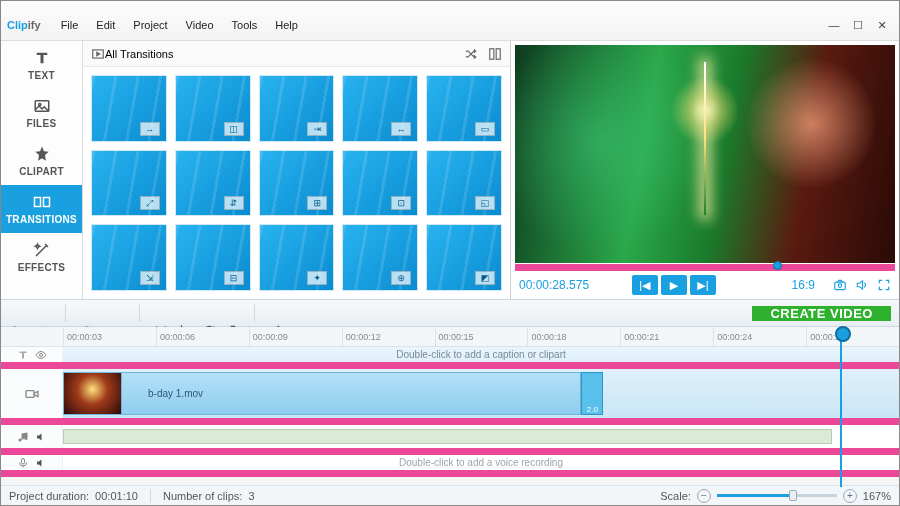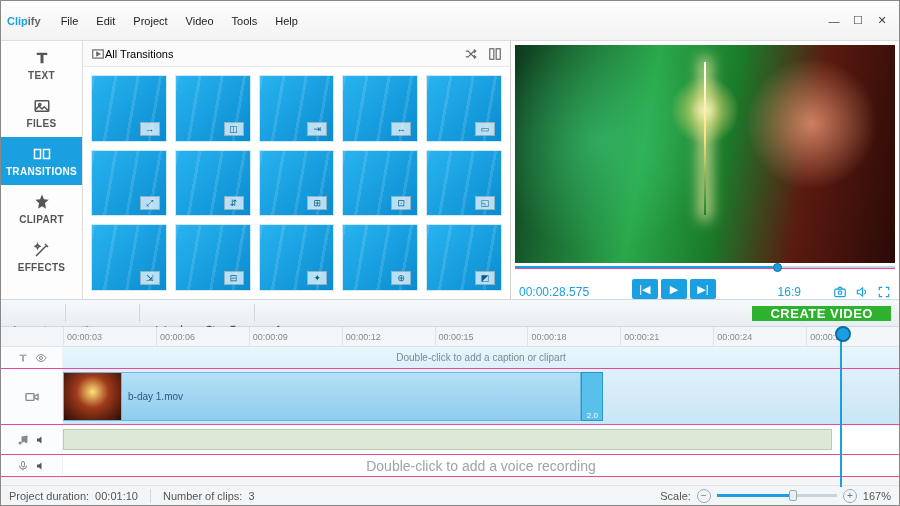--- a/index.html
+++ b/index.html
@@ -1,17 +1,17 @@
 <!DOCTYPE html>
 <html><head>
 <meta charset="utf-8">
 <style>
 * { margin:0; padding:0; box-sizing:border-box; font-family:"Segoe UI",Arial,sans-serif; font-size:11px; }
 body { background:#f5f5f5; width:900px; height:506px; overflow:hidden; border:1px solid #888; display:flex; flex-direction:column; }
-.titlebar { height:40px; background:linear-gradient(#fdfdfd,#f3f3f3); display:flex; align-items:center; padding:0 6px; border-bottom:1px solid #ddd; }
+.titlebar { height:40px; background:linear-gradient(#fdfdfd,#f3f3f3); display:flex; padding:16px 6px; border-bottom:1px solid #ddd; }
 .logo { font-weight:bold; font-size:13px; }
 .logo .a { color:#1aa0e0; } .logo .b { color:#666; }
 .menu { display:flex; gap:2px; margin-left:12px; }
 .menu span { padding:2px 8px; color:#222; cursor:default; }
 .winctrl { margin-left:auto; display:flex; gap:2px; }
 .winctrl div { width:22px; height:16px; display:flex; align-items:center; justify-content:center; font-size:11px; color:#444; }
 
 .upper { display:flex; height:258px; }
 .sidetabs { width:82px; background:#fdfdfd; border-right:1px solid #ddd; display:flex; flex-direction:column; }
 .sidetab { height:48px; display:flex; flex-direction:column; align-items:center; justify-content:center; color:#555; gap:3px; cursor:default; }
@@ -34,57 +34,57 @@
   radial-gradient(circle at 50% 30%, rgba(255,255,200,0.9) 0, rgba(255,230,120,0.5) 6%, transparent 14%),
   radial-gradient(circle at 78% 36%, rgba(255,170,130,0.7) 0, transparent 20%),
   radial-gradient(circle at 22% 44%, rgba(60,200,120,0.55) 0, transparent 35%),
   linear-gradient(100deg,#0e3a1e 0%,#2aa84a 35%,#1a7a2a 55%,#5a1a10 75%,#2a0a06 100%);
 }
 .video .spark { position:absolute; left:50%; top:8%; width:2px; height:70%; background:linear-gradient(#fff,#ffe27a,transparent); transform:translateX(-50%); box-shadow:0 0 14px 5px rgba(255,240,170,0.8); }
 .scrub { height:8px; margin:0 4px; display:flex; align-items:center; }
 .scrub .track { flex:1; height:3px; background:#c8d4dc; position:relative; }
 .scrub .track::before { content:""; position:absolute; left:0; width:68%; height:100%; background:#1aa0e0; }
 .scrub .knob { position:absolute; left:68%; top:-3px; width:9px; height:9px; border-radius:50%; background:#1aa0e0; border:1px solid #0b6ea0; }
-.pctrl { height:28px; display:flex; align-items:flex-end; padding:0 8px; gap:24px; }
+.pctrl { height:28px; display:flex; align-items:center; padding:0 8px; gap:10px; }
 .tcode { color:#1aa0e0; font-size:12px; }
 .pbtns { margin:0 auto; display:flex; gap:3px; }
 .pbtn { width:26px; height:20px; background:#1aa0e0; color:#fff; display:flex; align-items:center; justify-content:center; border-radius:2px; }
 .ratio { color:#1aa0e0; font-size:12px; margin-left:auto; }
 .pic { display:flex; gap:8px; color:#1aa0e0; margin-left:8px; }
 
 .toolbar { height:28px; background:linear-gradient(#f6f9fb,#e8eef2); border-top:1px solid #cfd8de; border-bottom:1px solid #cfd8de; display:flex; align-items:center; padding:0 8px; gap:14px; color:#444; }
 .toolbar .sep { width:1px; height:18px; background:#cfd8de; }
 .toolbar .grp { display:flex; align-items:center; gap:10px;margin-top:36px; }
 .create { margin-left:auto; background:#2eb22e; color:#fff; font-weight:bold; font-size:13px; padding:0 18px; letter-spacing:0.5px; }
 
 .ruler { height:20px; background:#f3f6f8; border-bottom:1px solid #dde4e9; display:flex; position:relative; padding-left:62px; }
 .ruler .tick { flex:1; font-size:9px; color:#888; border-left:1px solid #dde4e9; padding-left:3px; display:flex; align-items:center; }
 .playx { position:absolute; left:calc(62px + (100% - 62px)*0.93); top:0; width:2px; height:160px; background:#1aa0e0; z-index:5; }
 .playx::before { content:""; position:absolute; top:-1px; left:-5px; width:12px; height:12px; background:#1aa0e0; border-radius:50%; border:2px solid #0b6ea0; }
 
 .tracks { background:#fff; position:relative; }
-.track { display:flex; border-bottom:1px solid #ec4899; align-items:stretch; }
+.track { display:flex; border-bottom:7px solid #ec4899; align-items:stretch; }
 .thead { width:62px; display:flex; align-items:center; justify-content:center; gap:6px; color:#888; background:#fafcfd; border-right:1px solid #eef2f5; }
 .tbody { flex:1; position:relative; }
 .caption-track { height:22px; }
 .caption-track .tbody { background:linear-gradient(#e9f5fc,#dff0fa); display:flex; align-items:center; justify-content:center; color:#7a8a95; font-size:10px; }
 .video-track { height:56px; }
 .video-track .tbody { background:linear-gradient(#dff0fa,#c9e6f7); }
-.clip { position:absolute; top:3px; bottom:3px; background:linear-gradient(#b4e0f7,#8fcdee); border:1px solid #6db6dd; display:flex; align-items:center; }
+.clip { position:absolute; top:3px; bottom:3px; background:linear-gradient(#b4e0f7,#8fcdee); border:1px solid #6db6dd; display:flex; align-items:center;gap:20px; }
 .clip .cthumb { width:58px; height:100%; background:radial-gradient(circle at 50% 40%,#ffe27a 0,#a03a1a 40%,#2a0a06 100%); border-right:1px solid #6db6dd; }
 .clip .cname { font-size:10px; color:#2a5a78; padding-left:6px; }
 .trans { position:absolute; top:3px; bottom:3px; width:22px; background:#59c0ec; border:1px solid #2a96c8; display:flex; align-items:flex-end; justify-content:center; color:#fff; font-size:8px; }
 .audio-track { height:30px; }
 .audio-track .tbody::before { content:""; position:absolute; left:0; right:8%; top:4px; bottom:4px; background:
   linear-gradient(#dce9d6,#dce9d6) padding-box,
   repeating-linear-gradient(90deg,#8ab07a 0 1px,transparent 1px 2px);
   border:1px solid #b8cdb0;
 }
 .voice-track { height:22px; }
-.voice-track .tbody { display:flex; align-items:center; justify-content:center; color:#9aa5ad; font-size:14px; }
+.voice-track .tbody { display:flex; align-items:center; justify-content:center; color:#9aa5ad; font-size:10px; }
 
 .status { height:20px; background:#f3f6f8; border-top:1px solid #dde4e9; display:flex; align-items:center; padding:0 8px; gap:6px; color:#555; margin-top:auto; }
 .status .sep { width:1px; height:14px; background:#cfd8de; margin:0 6px; }
 .status .scale { margin-left:auto; display:flex; align-items:center; gap:6px; }
 .status .sline { width:120px; height:3px; background:#c8d4dc; position:relative; }
 .status .sline::before { content:""; position:absolute; left:0; width:60%; height:100%; background:#1aa0e0; }
 .status .sknob { position:absolute; left:60%; top:-4px; width:8px; height:11px; background:#eaeef1; border:1px solid #9ab; border-radius:2px; }
 .circ { width:14px; height:14px; border:1px solid #9ab; border-radius:50%; display:flex; align-items:center; justify-content:center; font-size:10px; color:#678; }
 svg { display:block; }
 </style>
@@ -117,32 +117,32 @@
       <span>TEXT</span>
     </div>
     <div class="sidetab">
       <svg viewBox="0 0 24 24" fill="none" stroke="currentColor" stroke-width="2">
           <rect x="3" y="5" width="18" height="14" rx="1"></rect>
           <circle cx="9" cy="10" r="1.5"></circle>
           <path d="M3 17l5-5 4 4 3-3 6 6"></path>
         </svg>
       <span>FILES</span>
     </div>
+    <div class="sidetab">
+      <svg viewBox="0 0 24 24" fill="currentColor">
+          <path d="M12 2l2.6 6.3L21 9l-5 4.3L17.2 21 12 17.5 6.8 21 8 13.3 3 9l6.4-.7z"></path>
+        </svg>
+      <span>CLIPART</span>
+    </div>
     <div class="sidetab active">
       <svg viewBox="0 0 24 24" fill="none" stroke="currentColor" stroke-width="2">
           <rect x="2" y="6" width="8" height="12"></rect>
           <rect x="14" y="6" width="8" height="12"></rect>
         </svg>
       <span>TRANSITIONS</span>
-    </div>
-    <div class="sidetab">
-      <svg viewBox="0 0 24 24" fill="currentColor">
-          <path d="M12 2l2.6 6.3L21 9l-5 4.3L17.2 21 12 17.5 6.8 21 8 13.3 3 9l6.4-.7z"></path>
-        </svg>
-      <span>CLIPART</span>
     </div>
     <div class="sidetab">
       <svg viewBox="0 0 24 24" fill="none" stroke="currentColor" stroke-width="2">
           <path d="M4 20L18 6m-2-2l4 4M6 4l1 2 2 1-2 1-1 2-1-2-2-1 2-1z"></path>
         </svg>
       <span>EFFECTS</span>
     </div>
   </div>
 
   <div class="panel">

